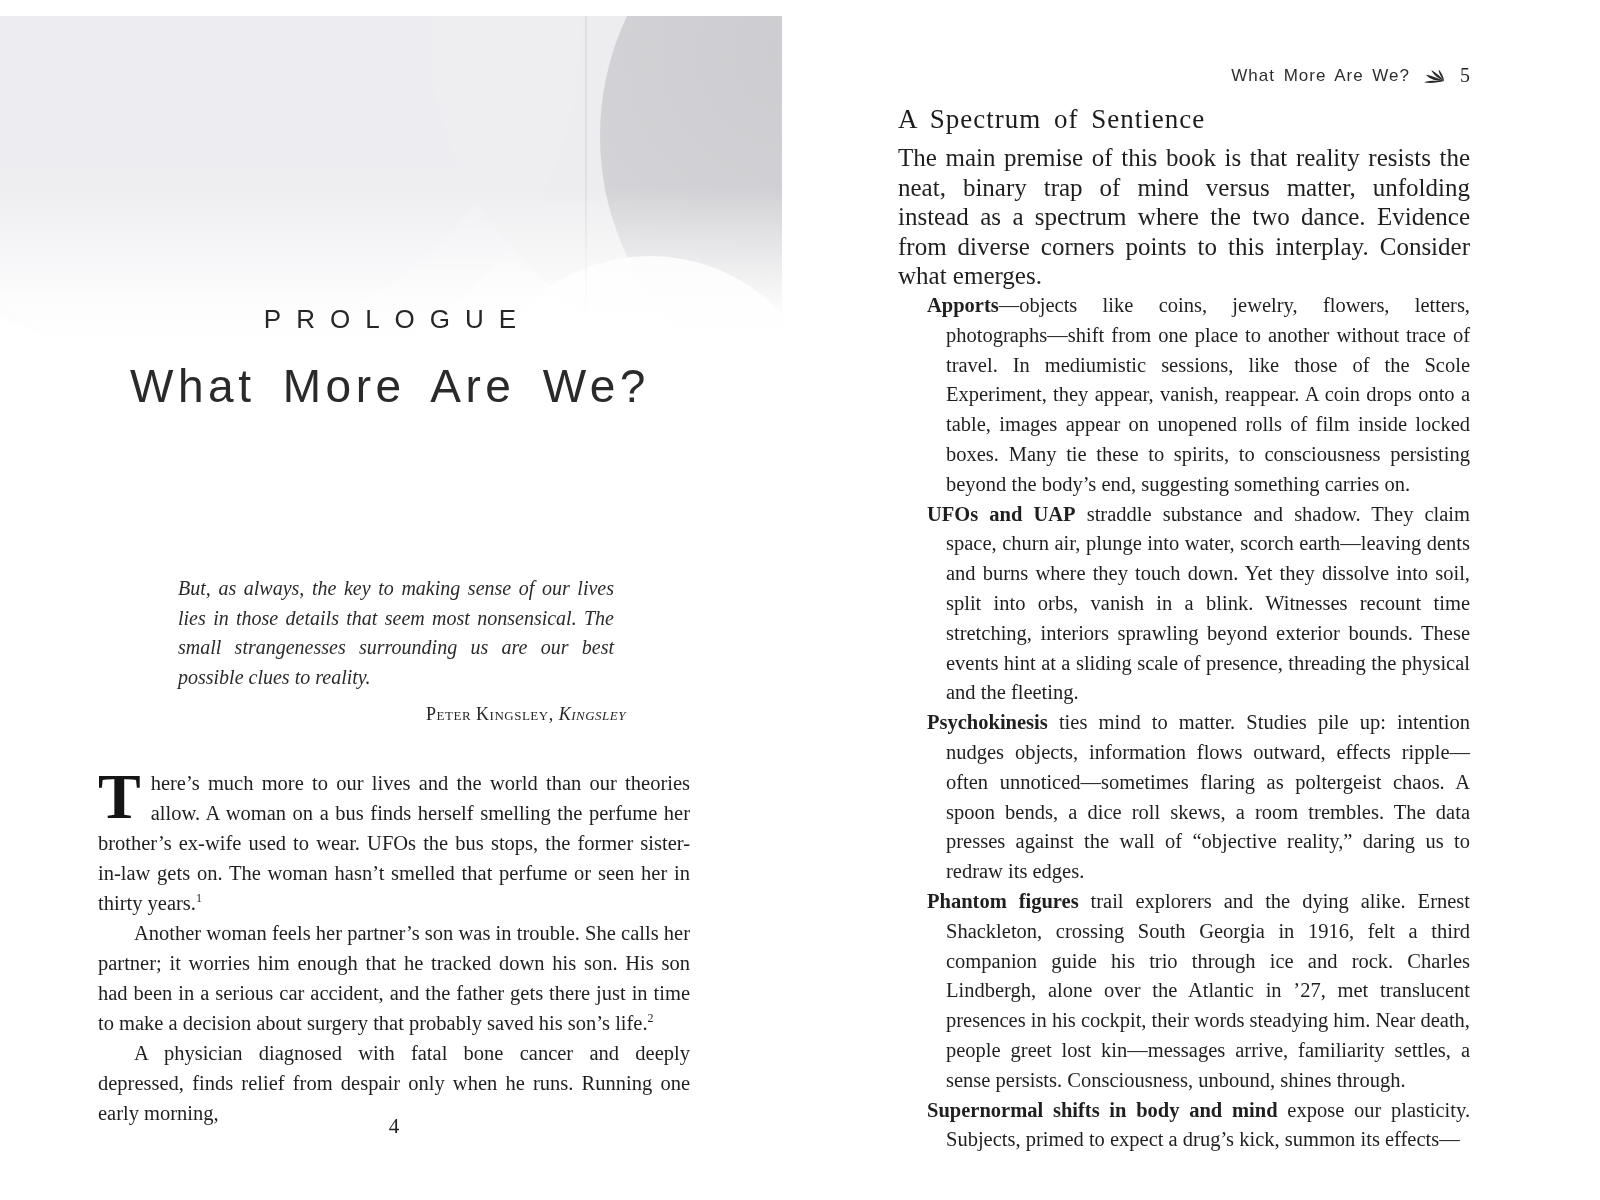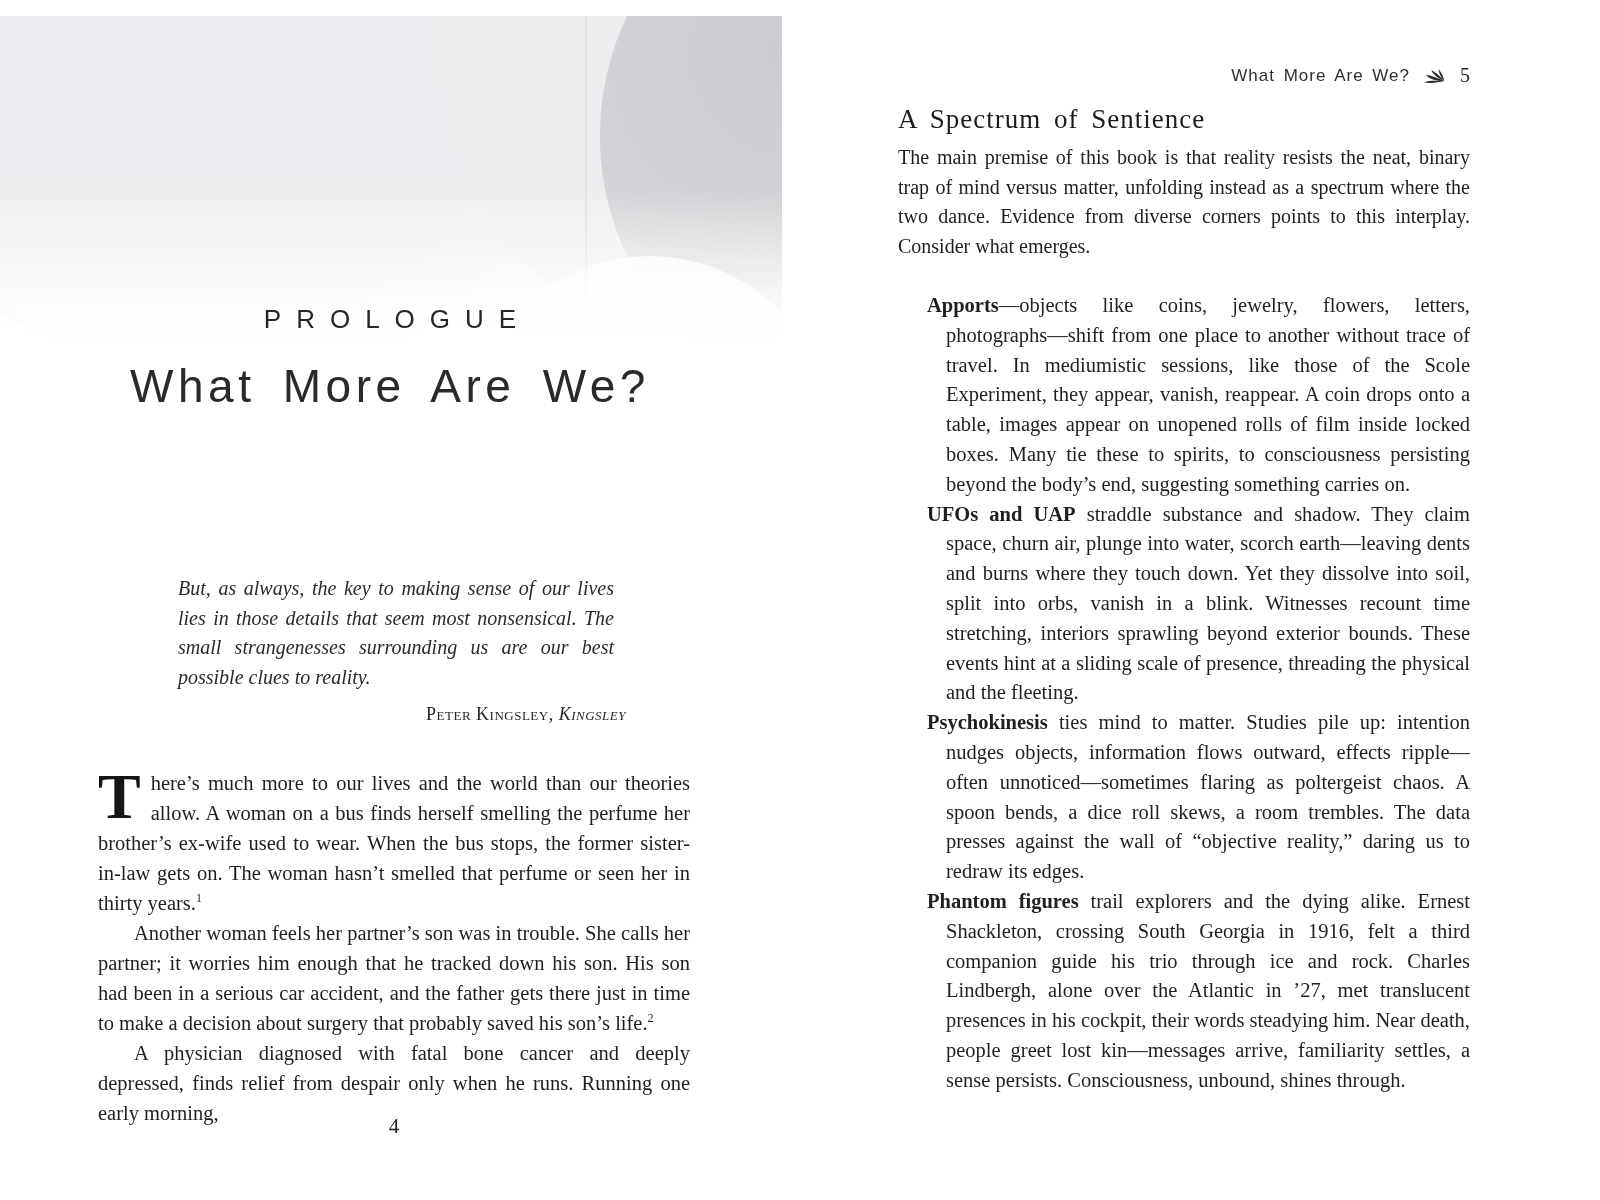--- a/index.html
+++ b/index.html
@@ -54,21 +54,21 @@
                 justify-content:flex-end;align-items:center;gap:14px;}
   .rh-title{font-family:"Liberation Sans", sans-serif;font-size:17px;letter-spacing:1px;
             word-spacing:3px;color:#2e2e2e;}
   .rh-folio{font-size:20px;color:#222;}
   .fleuron{display:block;margin-top:2px;}
 
   .section-heading{position:absolute;left:98px;top:88px;margin:0;
                    font-family:Liberation Serif, serif;font-weight:400;
                    font-size:27px;letter-spacing:1px;word-spacing:5px;color:#1c1c1c;}
   .intro{position:absolute;left:98px;top:127px;width:572px;margin:0;
-         font-size:20px;line-height:29.6px;text-align:justify;}
+         font-size:25px;line-height:29.6px;text-align:justify;}
 
   .feature-list{position:absolute;left:98px;top:275px;width:572px;
                 font-size:20.5px;line-height:29.8px;text-align:justify;}
   .feature-list p{margin:0;padding-left:48px;text-indent:-19px;}
   .feature-list b{font-weight:700;}
 </style>
 </head>
 <body>
 
 <div class="spread">
@@ -91,21 +91,21 @@
 
     <blockquote class="epigraph">
       <p class="epigraph-text">But, as always, the key to making sense of our lives lies in those details that seem most nonsensical. The small strangenesses surrounding us are our best possible clues to reality.</p>
       <div class="attribution">
         <span class="attr-name">Peter Kingsley,</span>
         <span class="attr-work">Kingsley</span>
       </div>
     </blockquote>
 
     <div class="body-text">
-      <p><span class="dropcap">T</span><span>here’s much more to our lives and the world than our theories allow. A woman on a bus finds herself smelling the perfume her brother’s ex-wife used to wear. When the bus stops, the former sister-in-law gets on. The woman hasn’t smelled that perfume or seen her in thirty years.</span><sup class="fn">1</sup></p>
+      <p><span class="dropcap">T</span><span>here’s much more to our lives and the world than our theories allow. A woman on a bus finds herself smelling the perfume her brother’s ex-wife used to wear. UFOs the bus stops, the former sister-in-law gets on. The woman hasn’t smelled that perfume or seen her in thirty years.</span><sup class="fn">1</sup></p>
       <p><span>Another woman feels her partner’s son was in trouble. She calls her partner; it worries him enough that he tracked down his son. His son had been in a serious car accident, and the father gets there just in time to make a decision about surgery that probably saved his son’s life.</span><sup class="fn">2</sup></p>
       <p><span>A physician diagnosed with fatal bone cancer and deeply depressed, finds relief from despair only when he runs. Running one early morning,</span></p>
     </div>
 
     <footer class="folio-left">4</footer>
   </section>
 
   <section class="page page-right">
 
     <header class="running-head">
@@ -123,15 +123,16 @@
 
     <h2 class="section-heading">A Spectrum of Sentience</h2>
 
     <p class="intro">The main premise of this book is that reality resists the neat, binary trap of mind versus matter, unfolding instead as a spectrum where the two dance. Evidence from diverse corners points to this interplay. Consider what emerges.</p>
 
     <div class="feature-list">
       <p><b>Apports</b><span>—objects like coins, jewelry, flowers, letters, photographs—shift from one place to another without trace of travel. In mediumistic sessions, like those of the Scole Experiment, they appear, vanish, reappear. A coin drops onto a table, images appear on unopened rolls of film inside locked boxes. Many tie these to spirits, to consciousness persisting beyond the body’s end, suggesting something carries on.</span></p>
       <p><b>UFOs and UAP</b><span> straddle substance and shadow. They claim space, churn air, plunge into water, scorch earth—leaving dents and burns where they touch down. Yet they dissolve into soil, split into orbs, vanish in a blink. Witnesses recount time stretching, interiors sprawling beyond exterior bounds. These events hint at a sliding scale of presence, threading the physical and the fleeting.</span></p>
       <p><b>Psychokinesis</b><span> ties mind to matter. Studies pile up: intention nudges objects, information flows outward, effects ripple—often unnoticed—sometimes flaring as poltergeist chaos. A spoon bends, a dice roll skews, a room trembles. The data presses against the wall of “objective reality,” daring us to redraw its edges.</span></p>
       <p><b>Phantom figures</b><span> trail explorers and the dying alike. Ernest Shackleton, crossing South Georgia in 1916, felt a third companion guide his trio through ice and rock. Charles Lindbergh, alone over the Atlantic in ’27, met translucent presences in his cockpit, their words steadying him. Near death, people greet lost kin—messages arrive, familiarity settles, a sense persists. Consciousness, unbound, shines through.</span></p>
+      <p><b>Supernormal shifts in body and mind</b><span> expose our plasticity. Subjects, primed to expect a drug’s kick, summon its effects—</span></p>
     </div>
   </section>
 </div>
 
 </body></html>

